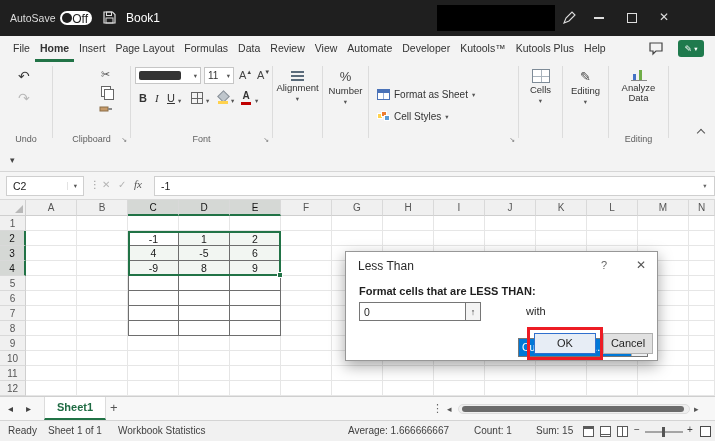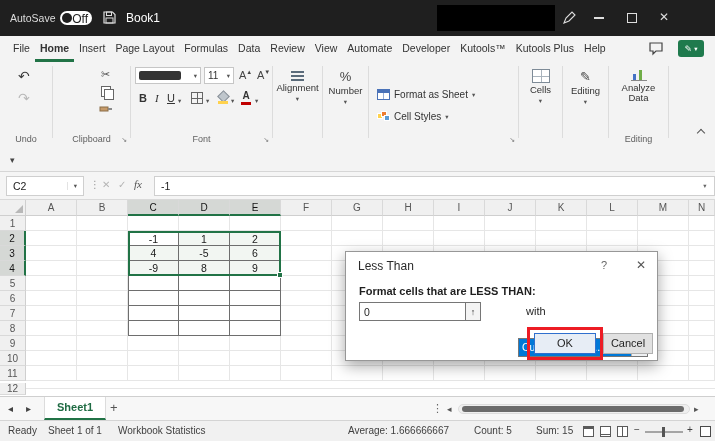--- a/index.html
+++ b/index.html
@@ -527,21 +527,21 @@
         <div class="cell" style="width: 51px;"></div>
         <div class="cell" style="width: 51px;"></div>
         <div class="cell" style="width: 51px;"></div>
         <div class="cell" style="width: 51px;"></div>
         <div class="cell" style="width: 51px;"></div>
         <div class="cell" style="width: 51px;"></div>
         <div class="cell" style="width: 51px;"></div>
         <div class="cell" style="width: 51px;"></div>
         <div class="cell" style="width: 26px;"></div>
       </div>
-      <div class="grid-row" style="height: 15px; align-items: center;">
+      <div class="grid-row" style="height: 15px;">
         <div class="row-hdr" style="width: 26px;">12</div>
         <div class="cell" style="width: 51px;"></div>
         <div class="cell" style="width: 51px;"></div>
         <div class="cell" style="width: 51px;"></div>
         <div class="cell" style="width: 51px;"></div>
         <div class="cell" style="width: 51px;"></div>
         <div class="cell" style="width: 51px;"></div>
         <div class="cell" style="width: 51px;"></div>
         <div class="cell" style="width: 51px;"></div>
         <div class="cell" style="width: 51px;"></div>
@@ -586,21 +586,21 @@
       <div class="hscroll-thumb"></div>
     </div>
     <span class="sc-right">▸</span>
   </div>
 
   <div class="statusbar">
     <span class="st" style="left:8px">Ready</span>
     <span class="st" style="left:48px">Sheet 1 of 1</span>
     <span class="st" style="left:118px">Workbook Statistics</span>
     <span class="st" style="left:348px">Average: 1.666666667</span>
-    <span class="st" style="left:474px">Count: 5</span>
+    <span class="st" style="left:474px">Count: 1</span>
     <span class="st" style="left:536px">Sum: 15</span>
     <span class="view-icon normal" style="left:583px"></span>
     <span class="view-icon layout" style="left:600px"></span>
     <span class="view-icon break" style="left:617px"></span>
     <span class="st" style="left:634px;top:3px">−</span>
     <div class="zoom-track">
         <div class="zoom-thumb"></div>
       </div>
     <span class="st" style="left:687px;top:3px">+</span>
     <span class="corner-box"></span>

